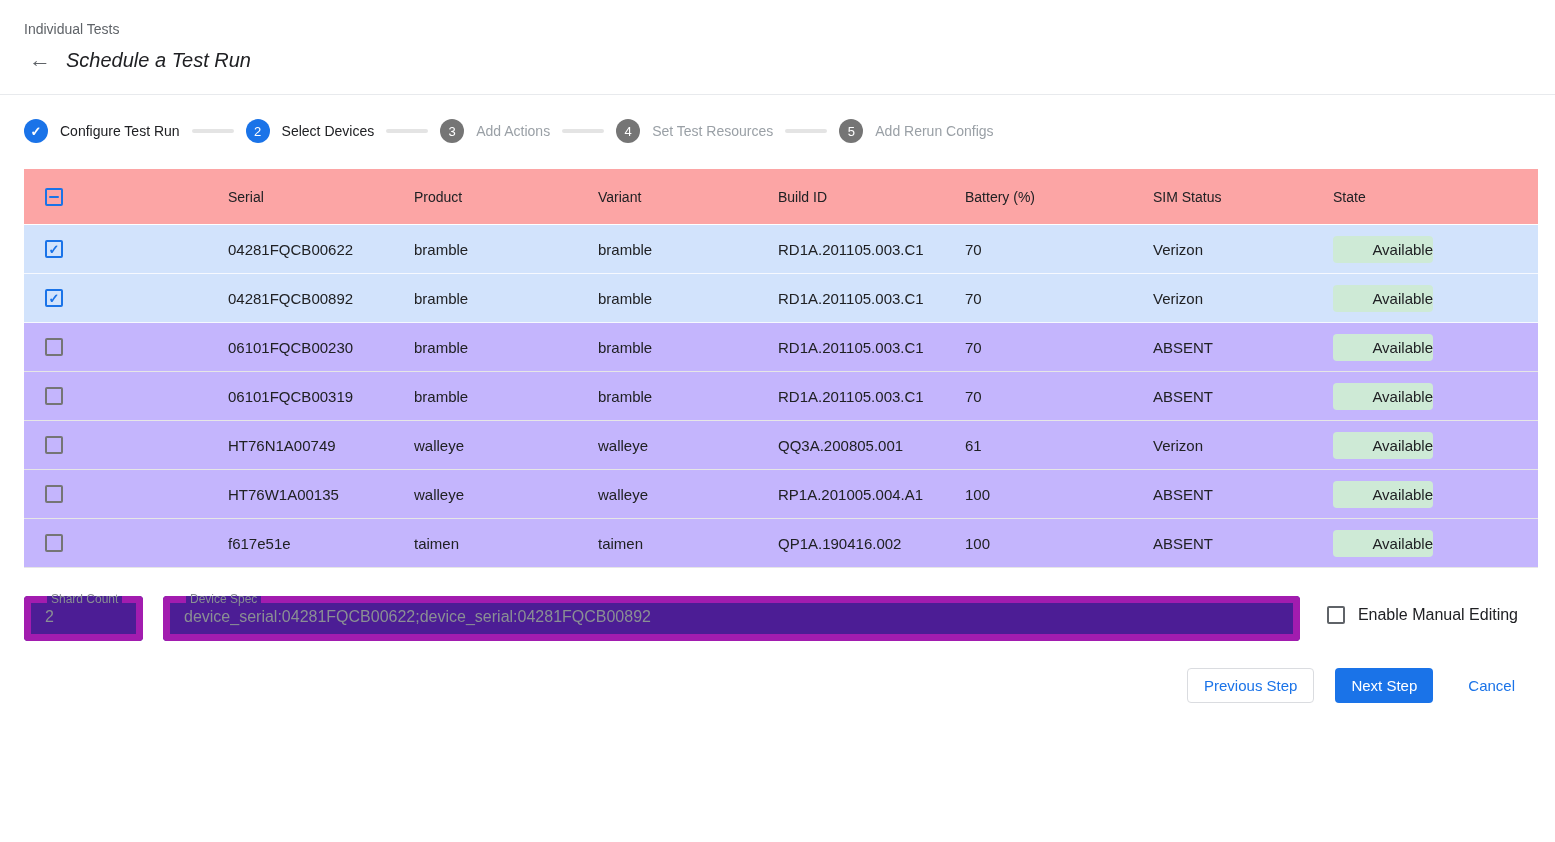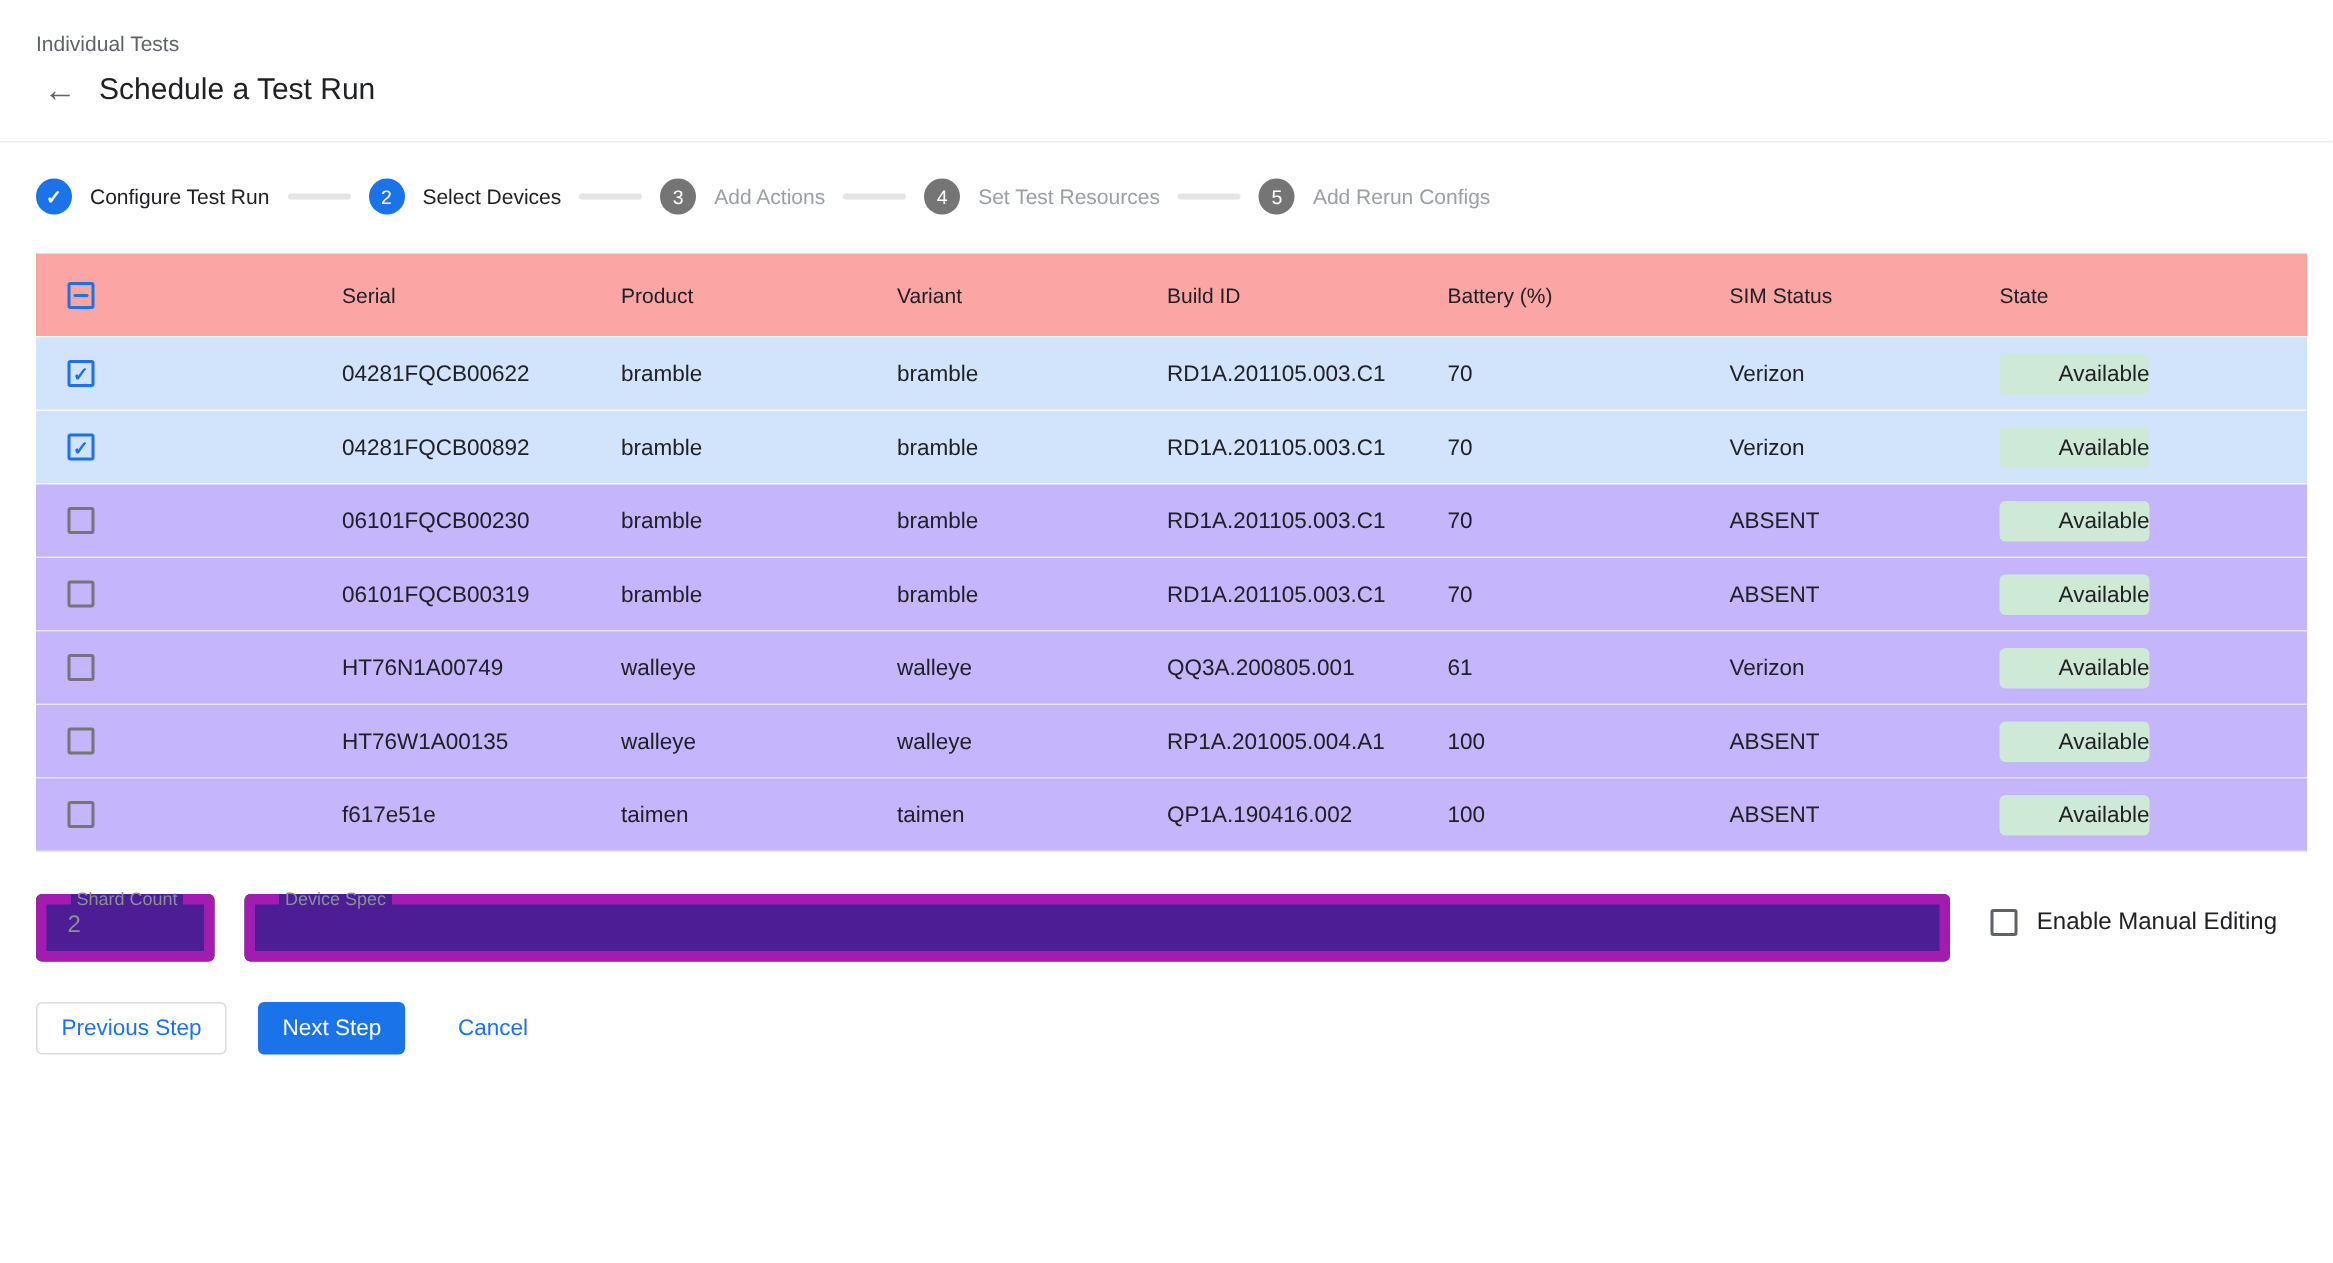--- a/index.html
+++ b/index.html
@@ -13,21 +13,21 @@
 
   
   .page-header { padding: 20px 24px 0 24px; }
   .breadcrumb { font-size: 14px; color: #5f6368; line-height: 18px; }
   .title-row { display: flex; align-items: center; margin-top: 10px; }
   .back-btn {
     width: 24px; height: 24px; border: 0; background: transparent;
     color: #5f6368; font-size: 22px; line-height: 24px; cursor: pointer;
     padding: 0; margin-left: 4px;
   }
-  .page-title { font-size: 20px; font-weight: 400; color: #202124; margin-left: 14px; }
+  .page-title { font-size: 20px; font-weight: 400; color: #202124; margin-left: 14px; font-style: italic; }
   .header-divider { border: 0; border-top: 1px solid #e8eaed; margin-top: 22px; }
 
   
   .stepper { display: flex; align-items: center; padding: 24px 24px 26px 24px; }
   .step { display: flex; align-items: center; cursor: pointer; }
   .step-circle {
     width: 24px; height: 24px; border-radius: 50%;
     display: flex; align-items: center; justify-content: center;
     font-size: 13px; font-weight: 500; color: #ffffff; flex: none;
   }
@@ -100,21 +100,21 @@
   .field-spec { flex: 1; margin-left: 20px; }
 
   .manual-edit {
     display: flex; align-items: center; margin-left: 27px; margin-top: 14px;
     cursor: pointer; flex: none;
   }
   .manual-edit .cbx { border-color: #5f6368; flex: none; }
   .manual-edit-label { margin-left: 13px; font-size: 16px; color: #202124; white-space: nowrap; }
 
   
-  .actions { display: flex; align-items: center; margin: 27px 24px 0 24px; }
+  .actions { display: flex; align-items: center; margin: 27px 24px 0 24px; justify-content: flex-end; }
   .btn {
     font-family: "Liberation Sans", sans-serif;
     font-size: 15px; font-weight: 500; border-radius: 4px;
     height: 35px; padding: 0 16px; cursor: pointer;
   }
   .btn.outlined { background: #ffffff; color: #1a73e8; border: 1px solid #dadce0; }
   .btn.filled { background: #1a73e8; color: #ffffff; border: 0; margin-left: 21px; }
   .btn.text { background: transparent; color: #1a73e8; border: 0; margin-left: 19px; }
 </style>
 </head>
@@ -272,20 +272,21 @@
 
 </div>
 
 <div class="form-row">
   <fieldset class="field field-shard">
     <legend>Shard Count</legend>
     <input type="text" value="2" style="">
   </fieldset>
   <fieldset class="field field-spec">
     <legend>Device Spec</legend>
+    <input type="text" value="device_serial:04281FQCB00622;device_serial:04281FQCB00892" style="">
   </fieldset>
   <div class="manual-edit">
     <span class="cbx"></span>
     <span class="manual-edit-label">Enable Manual Editing</span>
   </div>
 </div>
 
 <div class="actions">
   <button class="btn outlined">Previous Step</button>
   <button class="btn filled">Next Step</button>

